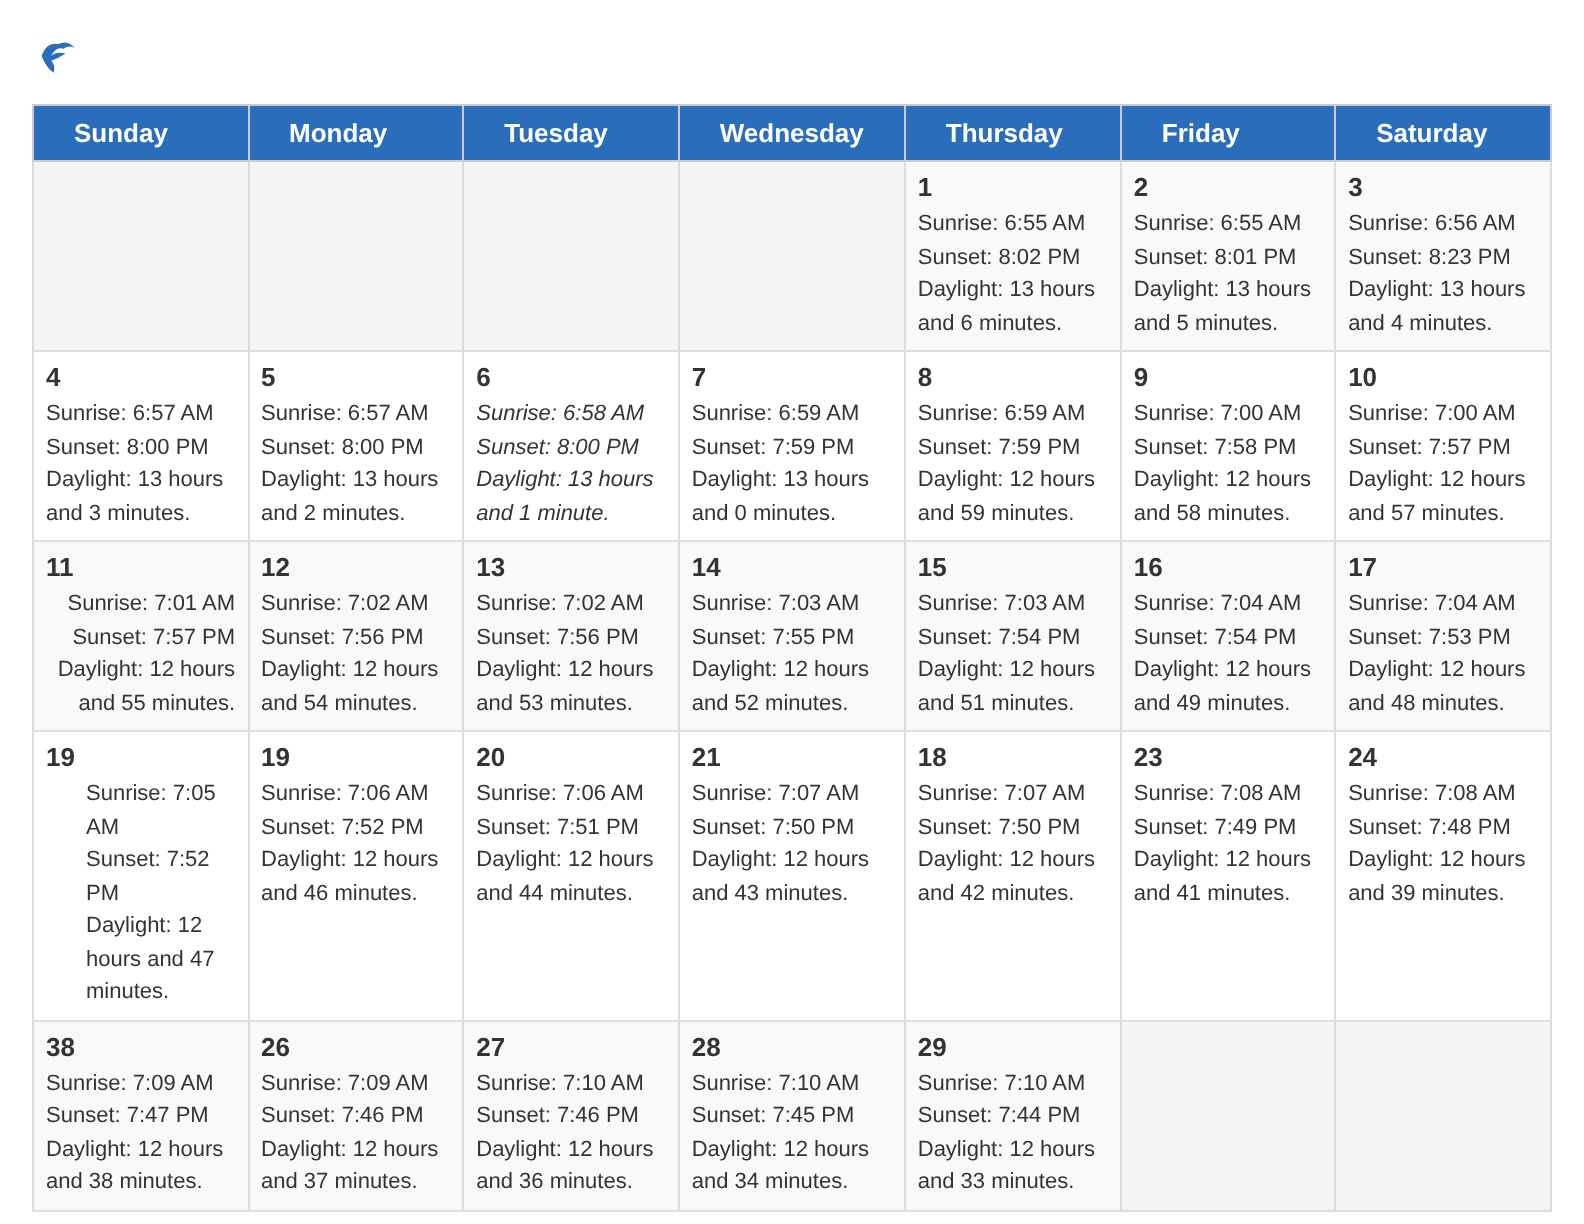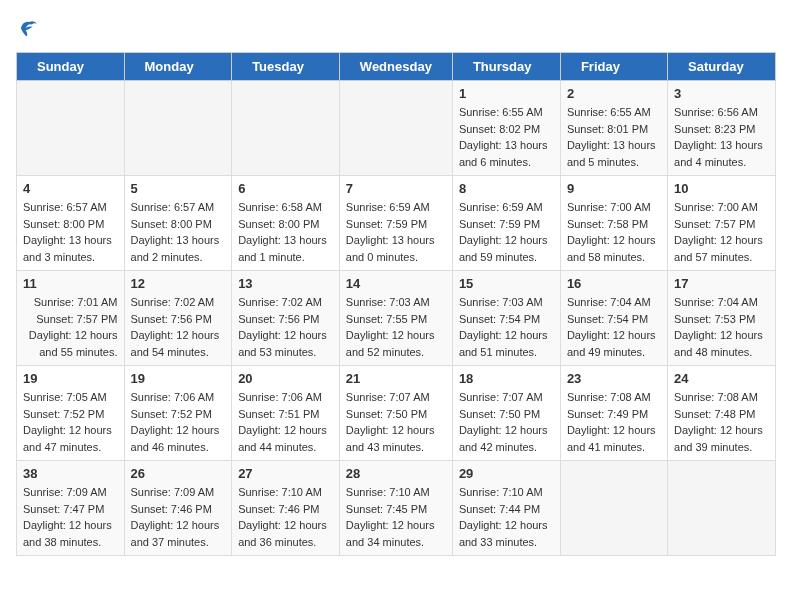--- a/index.html
+++ b/index.html
@@ -153,21 +153,21 @@
 Daylight: 13 hours and 3 minutes.</div>
         </td>
         <td>
           <span class="day-number">5</span>
           <div class="day-info" style="white-space: pre-line;">Sunrise: 6:57 AM
 Sunset: 8:00 PM
 Daylight: 13 hours and 2 minutes.</div>
         </td>
         <td>
           <span class="day-number">6</span>
-          <div class="day-info" style="white-space: pre-line;">Sunrise: 6:58 AM
+          <div class="day-info" style="white-space: pre-line; font-style: italic;">Sunrise: 6:58 AM
 Sunset: 8:00 PM
 Daylight: 13 hours and 1 minute.</div>
         </td>
         <td>
           <span class="day-number">7</span>
           <div class="day-info" style="white-space: pre-line;">Sunrise: 6:59 AM
 Sunset: 7:59 PM
 Daylight: 13 hours and 0 minutes.</div>
         </td>
         <td>
@@ -229,21 +229,21 @@
         <td>
           <span class="day-number">17</span>
           <div class="day-info" style="white-space: pre-line;">Sunrise: 7:04 AM
 Sunset: 7:53 PM
 Daylight: 12 hours and 48 minutes.</div>
         </td>
       </tr>
       <tr>
         <td>
           <span class="day-number">19</span>
-          <div class="day-info" style="white-space: pre-line;">Sunrise: 7:05 AM
+          <div class="day-info" style="white-space: pre-line; margin-left: 20px;">Sunrise: 7:05 AM
 Sunset: 7:52 PM
 Daylight: 12 hours and 47 minutes.</div>
         </td>
         <td>
           <span class="day-number">19</span>
           <div class="day-info" style="white-space: pre-line;">Sunrise: 7:06 AM
 Sunset: 7:52 PM
 Daylight: 12 hours and 46 minutes.</div>
         </td>
         <td>

